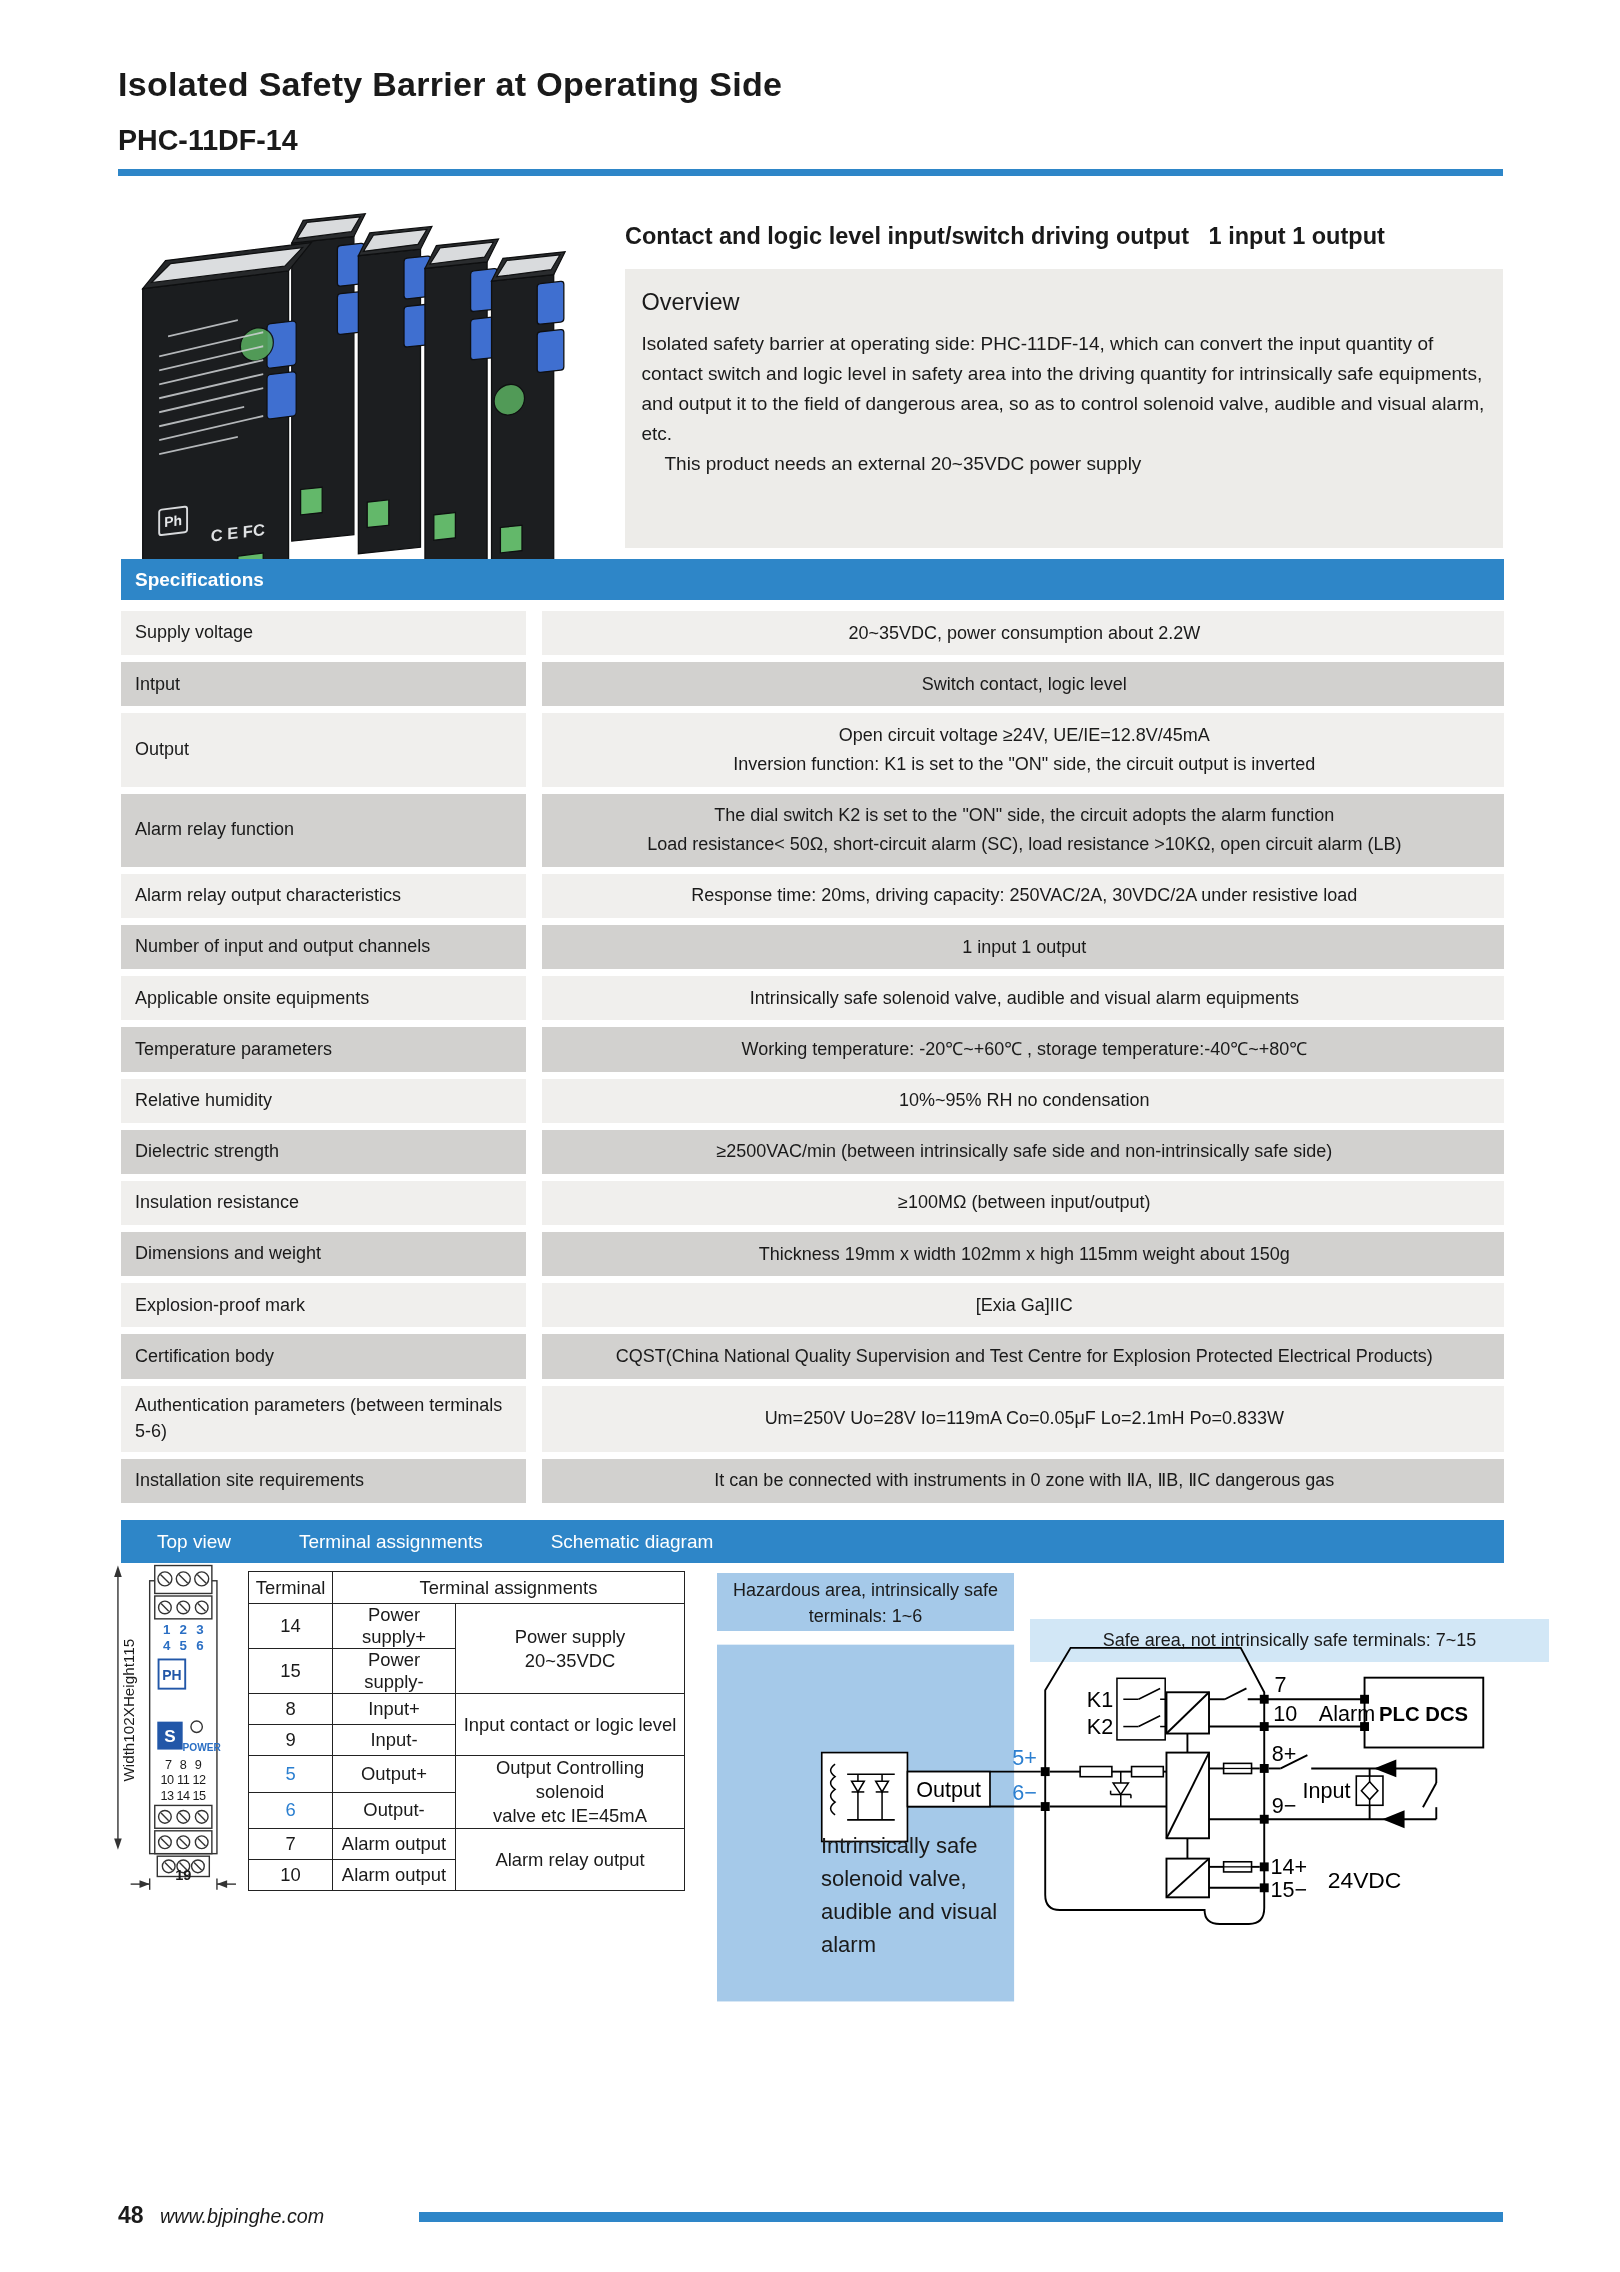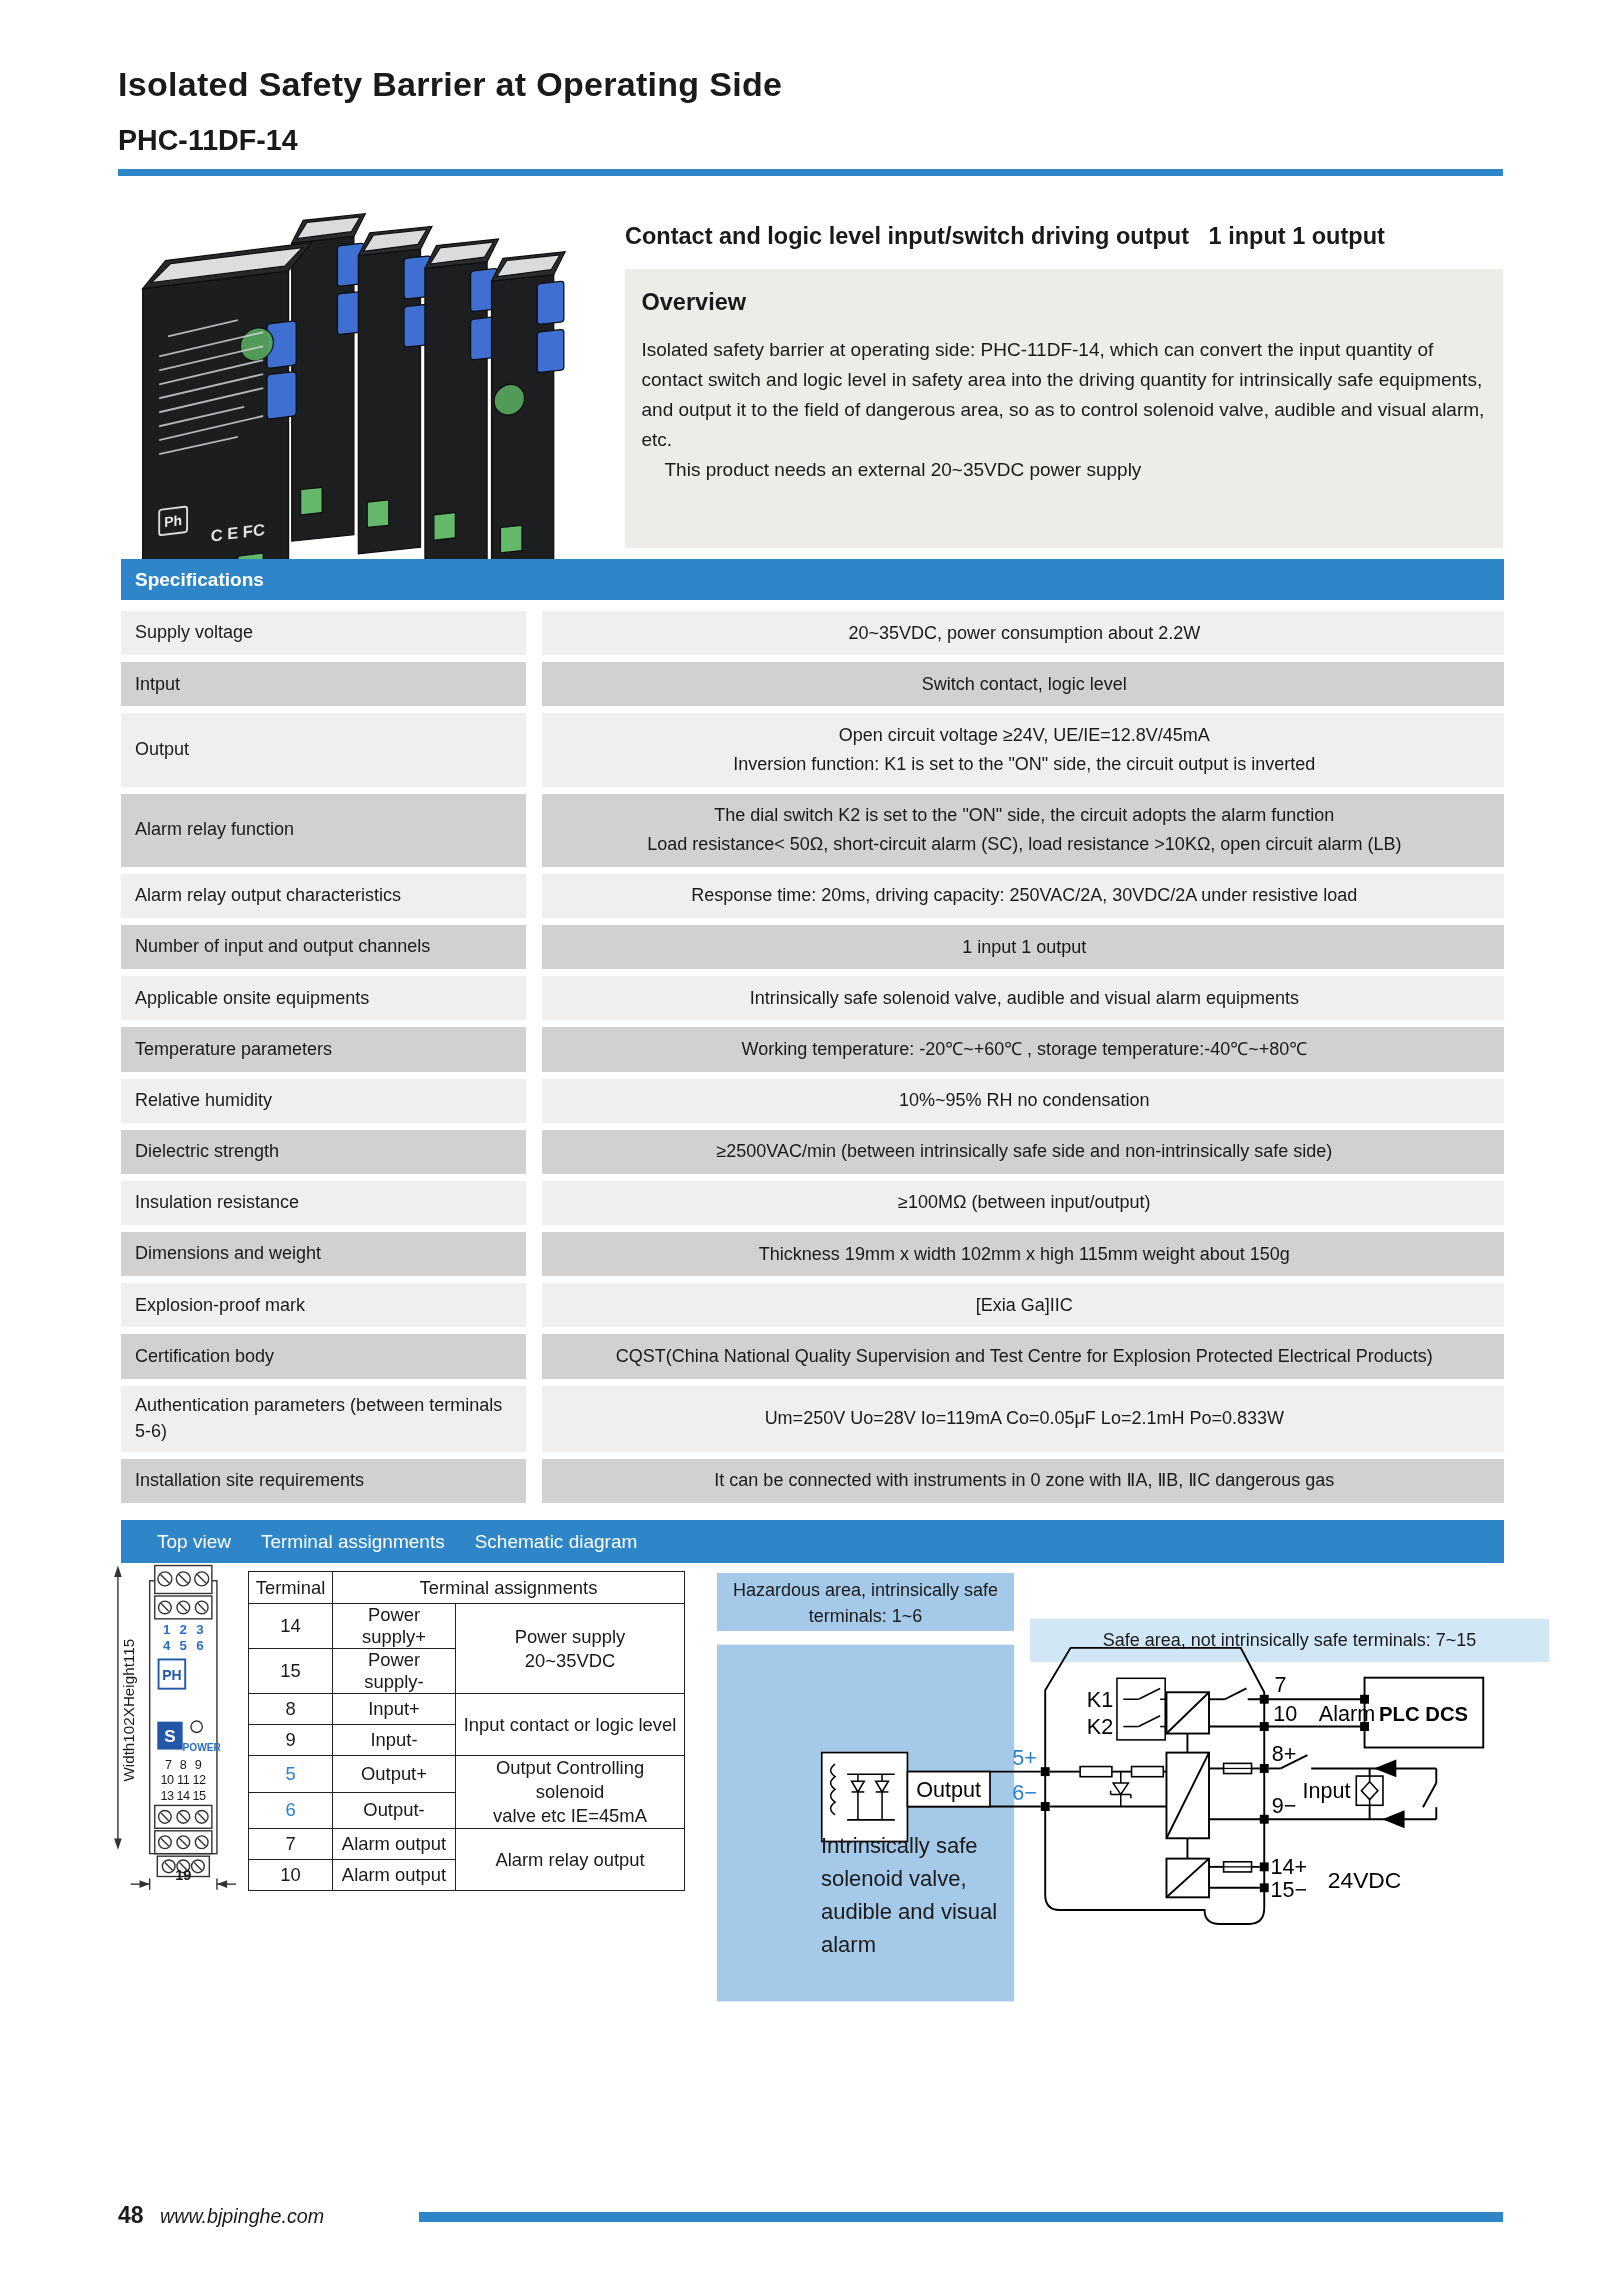--- a/index.html
+++ b/index.html
@@ -18,38 +18,38 @@
   #page{position:relative;width:1620px;height:2273px;background:#fff;margin:0 auto;overflow:hidden;}
 
   
   .title{position:absolute;left:118px;top:65px;font-size:34px;font-weight:600;letter-spacing:0.3px;text-align:right;}
   .model{position:absolute;left:118px;top:124px;font-size:28.6px;font-weight:700;}
   .title-rule{position:absolute;left:118px;top:169px;width:1385px;height:7px;background:var(--blue);}
 
   
   .prod-heading{position:absolute;left:625px;top:223px;font-size:23.5px;font-weight:600;white-space:pre-wrap;}
   .overview-box{position:absolute;left:625px;top:269px;width:878px;height:279px;background:var(--ov);padding:20.3px 18px 0 16.5px;}
-  .overview-title{font-size:23.5px;font-weight:700;margin-bottom:19px;}
+  .overview-title{font-size:23.5px;font-weight:400;margin-bottom:13px;}
   .overview-text{font-size:19px;line-height:30px;}
   .overview-note{font-size:19px;line-height:30px;padding-left:23px;}
 
   
   .spec-bar{position:absolute;left:121px;top:559px;width:1383px;height:41px;background:var(--blue);
             color:#fff;font-size:19px;font-weight:bold;display:flex;align-items:center;padding-left:14px;}
   .spec-table{position:absolute;left:121px;top:611px;width:1383px;}
   .spec-row{display:flex;gap:16px;margin-bottom:7px;}
   .spec-row:nth-child(odd) .cell{background:var(--row-light);}
   .spec-row:nth-child(even) .cell{background:var(--row-dark);}
   .cell{padding:7.6px 11.4px 7.6px 14px;display:flex;flex-direction:column;justify-content:center;min-height:44px;}
   .spec-label{width:405px;font-size:18px;line-height:25.4px;}
   .spec-value{flex:1;font-size:18px;line-height:29px;text-align:center;}
 
   
   .tab-bar{position:absolute;left:121px;top:1520px;width:1383px;height:43px;background:var(--blue);
-           display:flex;align-items:center;color:#fff;font-size:19px;padding-left:36px;gap:30px;}
+           display:flex;align-items:center;color:#fff;font-size:19px;padding-left:36px;gap:68px;}
 
   
   .bottom{position:absolute;left:0;top:1562px;width:1620px;height:457px;}
   .haz-box{position:absolute;left:717px;top:11.4px;width:297px;height:58px;background:var(--haz);
            text-align:center;font-size:18px;line-height:25.4px;padding-top:5.1px;}
   .safe-box{position:absolute;left:1030px;top:19px;width:519px;height:43px;background:var(--safe);
            display:flex;align-items:center;justify-content:center;font-size:18px;margin-top:38px;}
   .sch-caption{position:absolute;left:821px;top:267px;width:198px;font-size:22px;line-height:33px;}
 
   

